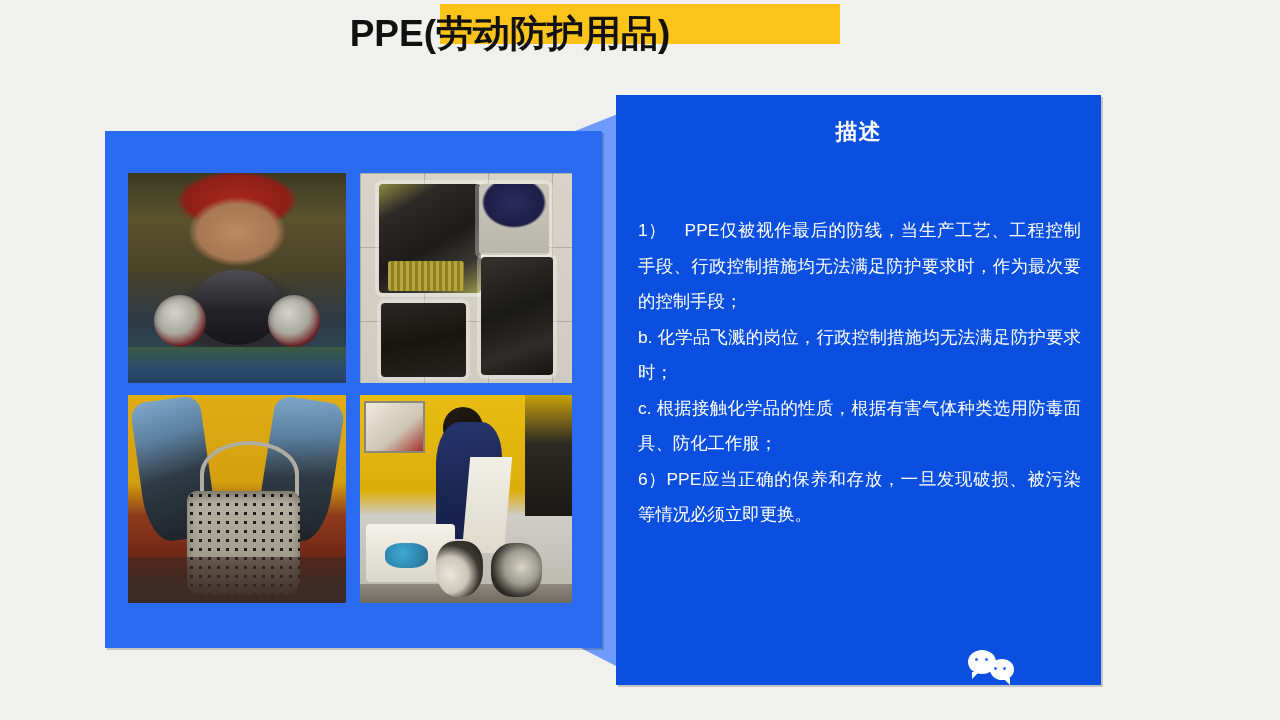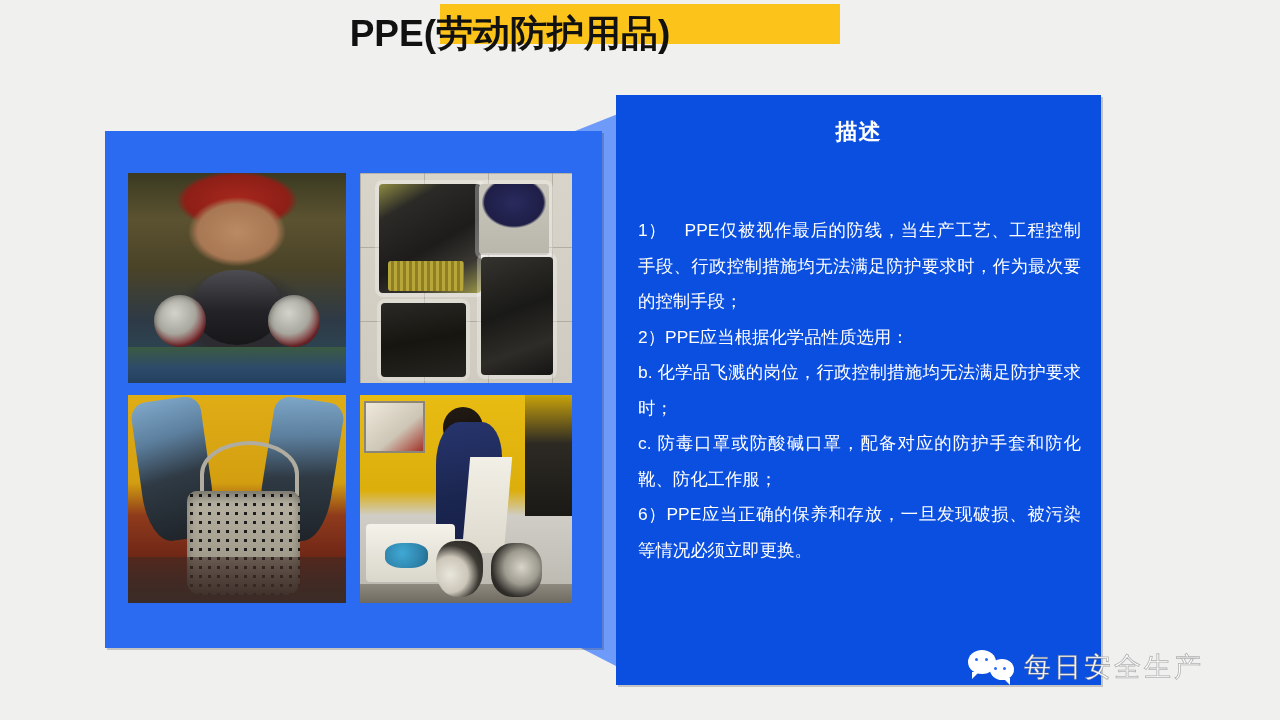--- a/index.html
+++ b/index.html
@@ -232,30 +232,28 @@
       <div class="mk2"></div>
     </div>
 
   </div>
 </div>
 
 <div class="desc-panel">
   <div class="desc-title">描述</div>
   <div class="desc-body">
     <p>1）　PPE仅被视作最后的防线，当生产工艺、工程控制手段、行政控制措施均无法满足防护要求时，作为最次要的控制手段；</p>
-    <p>2）PPE应当根据化学品性质选用：</p>
     <p>b. 化学品飞溅的岗位，行政控制措施均无法满足防护要求时；</p>
-    <p>c. 防毒口罩或防酸碱口罩，配备对应的防护手套和防化靴、防化工作服；</p>
+    <p>c. 根据接触化学品的性质，根据有害气体种类选用防毒面具、防化工作服；</p>
     <p>6）PPE应当正确的保养和存放，一旦发现破损、被污染等情况必须立即更换。</p>
   </div>
 </div>
 
 <div class="watermark">
   <span class="wx-icon">
     <span class="b-big"></span>
     <span class="b-sml"></span>
     <i class="d1"></i>
       <i class="d2"></i>
       <i class="d3"></i>
       <i class="d4"></i>
   </span>
-  <span class="wm-text">每日安全生产</span>
 </div>
 
 </body></html>

